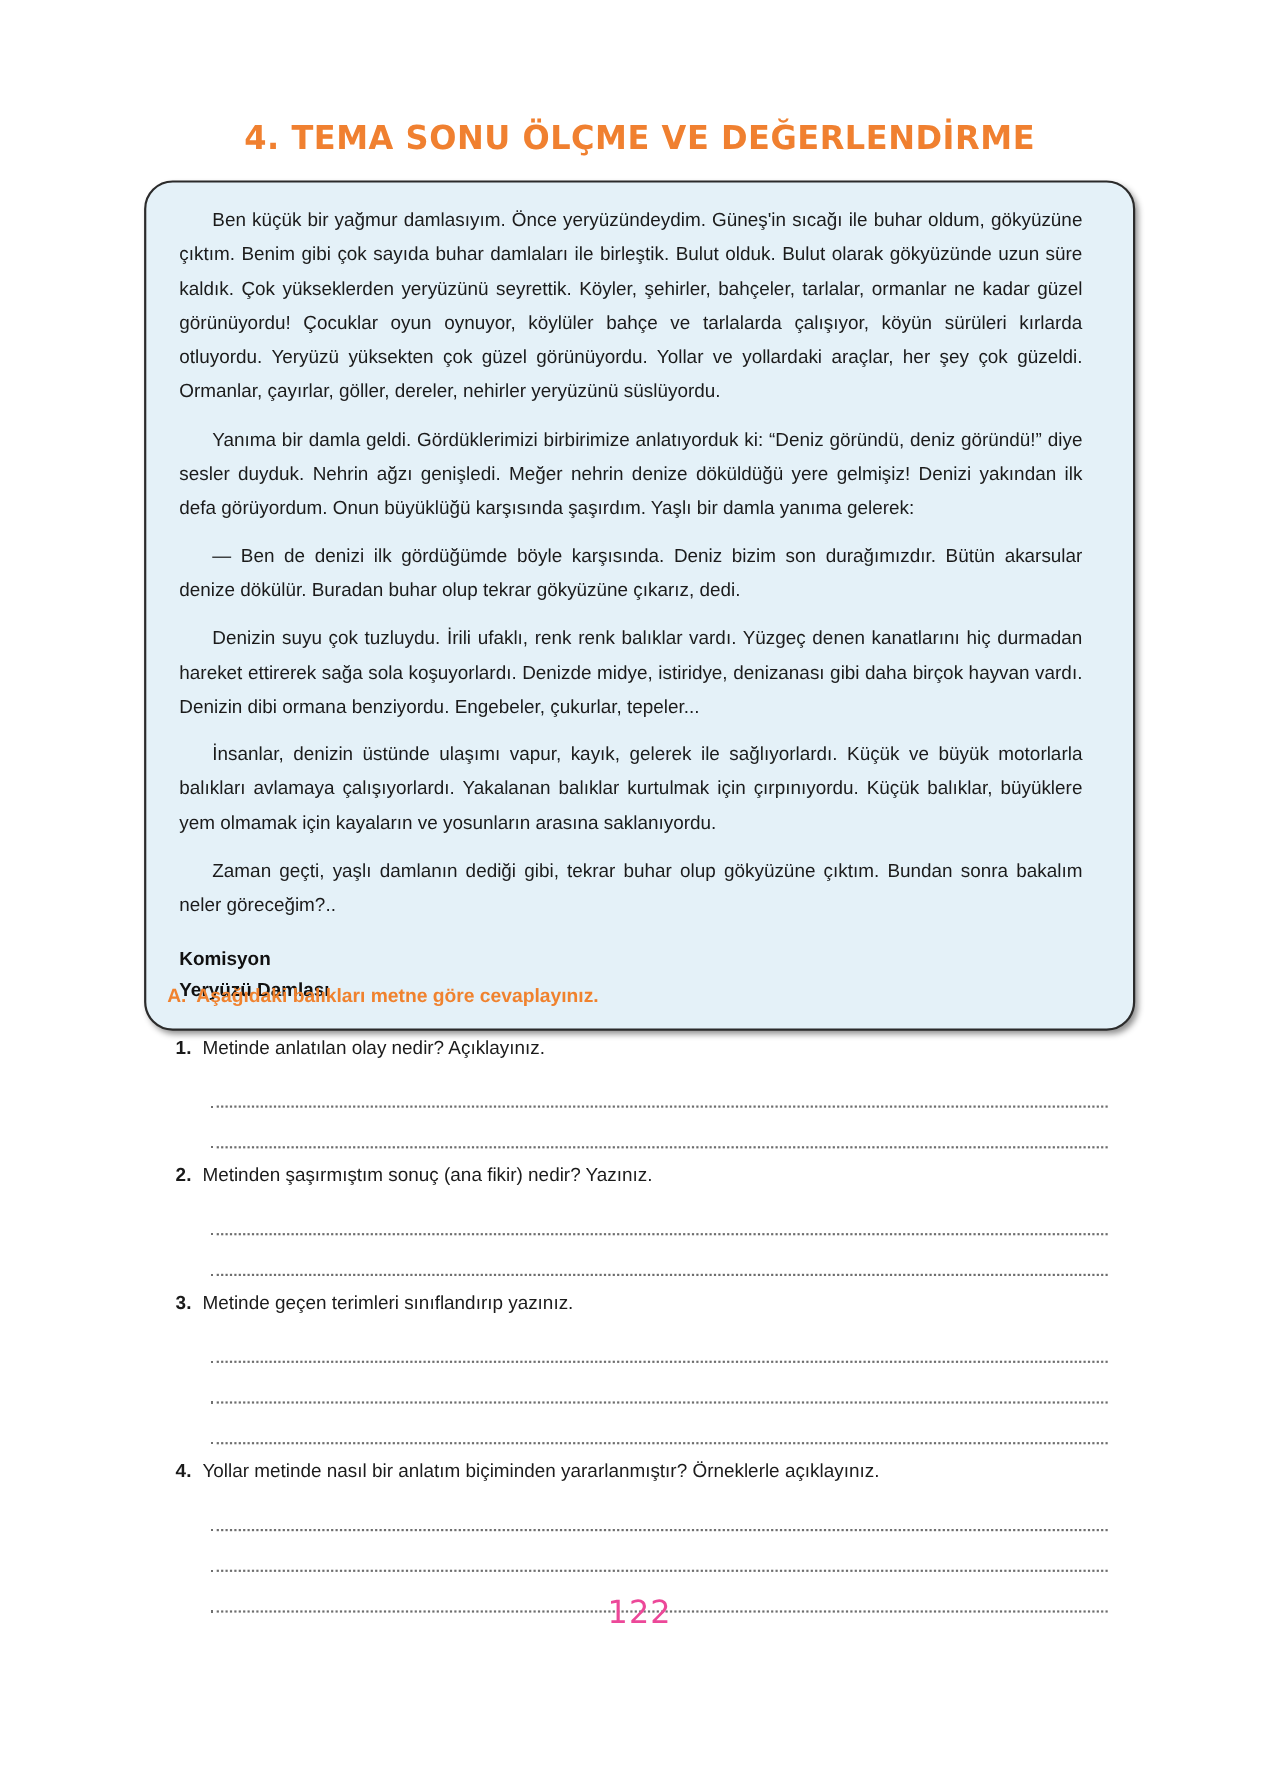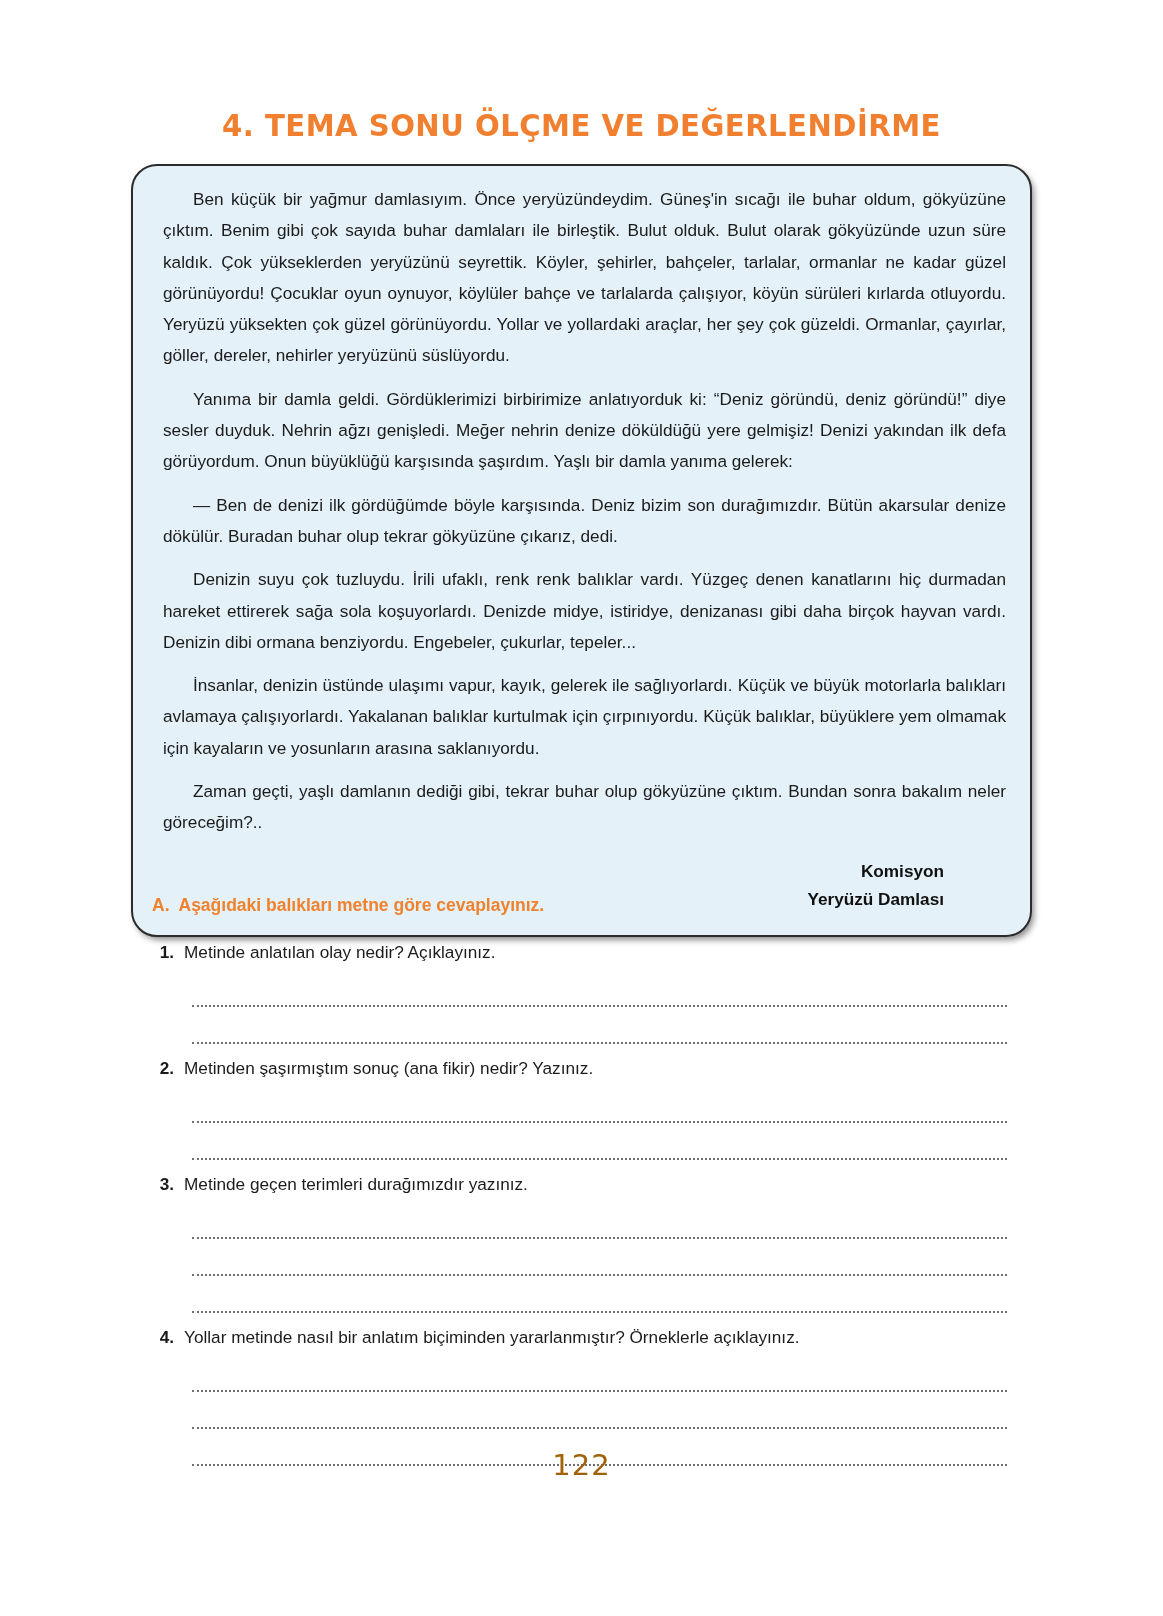--- a/index.html
+++ b/index.html
@@ -40,40 +40,40 @@
   
   .text-box {
     position: absolute;
     left: 131px;
     top: 164px;
     width: 901px;
     box-sizing: border-box;
     background: #e4f1f8;
     border: 2.5px solid #2b2b2b;
     border-radius: 26px;
-    padding: 18px 24px 22px 30px;
+    padding: 18px 46px 22px 30px;
     box-shadow: 3px 4px 6px -1px rgba(0,0,0,0.45);
   }
 
   .text-box p {
     margin: 0;
     text-align: justify;
     text-justify: inter-word;
     text-indent: 30px;
     font-size: 17.2px;
     line-height: 31.3px;
     color: #1b1b1b;
     hyphens: manual;
   }
 
   .text-box p + p { margin-top: 12px; }
 
   .attribution {
     margin-top: 18px;
-    text-align: right;
+    text-align: left;
     font-weight: 700;
     font-size: 17.2px;
     line-height: 28px;
     padding-right: 62px;
     color: #111;
   }
   .attribution div { white-space: nowrap; }
 
   
   .section {
@@ -133,21 +133,21 @@
   
   .page-number {
     position: absolute;
     left: 0;
     right: 0;
     top: 1448px;
     text-align: center;
     font-family: "DejaVu Sans", sans-serif;
     font-size: 29px;
     font-weight: 400;
-    color: #a16207;
+    color: #ec4899;
     letter-spacing: 1px;
   }
 </style>
 </head>
 <body>
 
 <div class="page">
 
   <h1 class="page-title">4. TEMA SONU ÖLÇME VE DEĞERLENDİRME</h1>
 
@@ -188,21 +188,21 @@
             <span class="q-text">Metinden şaşırmıştım sonuç (ana fikir) nedir? Yazınız.</span>
           </div>
           <div class="answer-lines">
             <div class="answer-line"></div>
             <div class="answer-line"></div>
           </div>
         </div>
         <div class="q-block">
           <div class="question">
             <span class="q-num">3.</span>
-            <span class="q-text">Metinde geçen terimleri durağımızdır yazınız.</span>
+            <span class="q-text">Metinde geçen terimleri sınıflandırıp yazınız.</span>
           </div>
           <div class="answer-lines">
             <div class="answer-line"></div>
             <div class="answer-line"></div>
             <div class="answer-line"></div>
           </div>
         </div>
         <div class="q-block">
           <div class="question">
             <span class="q-num">4.</span>

